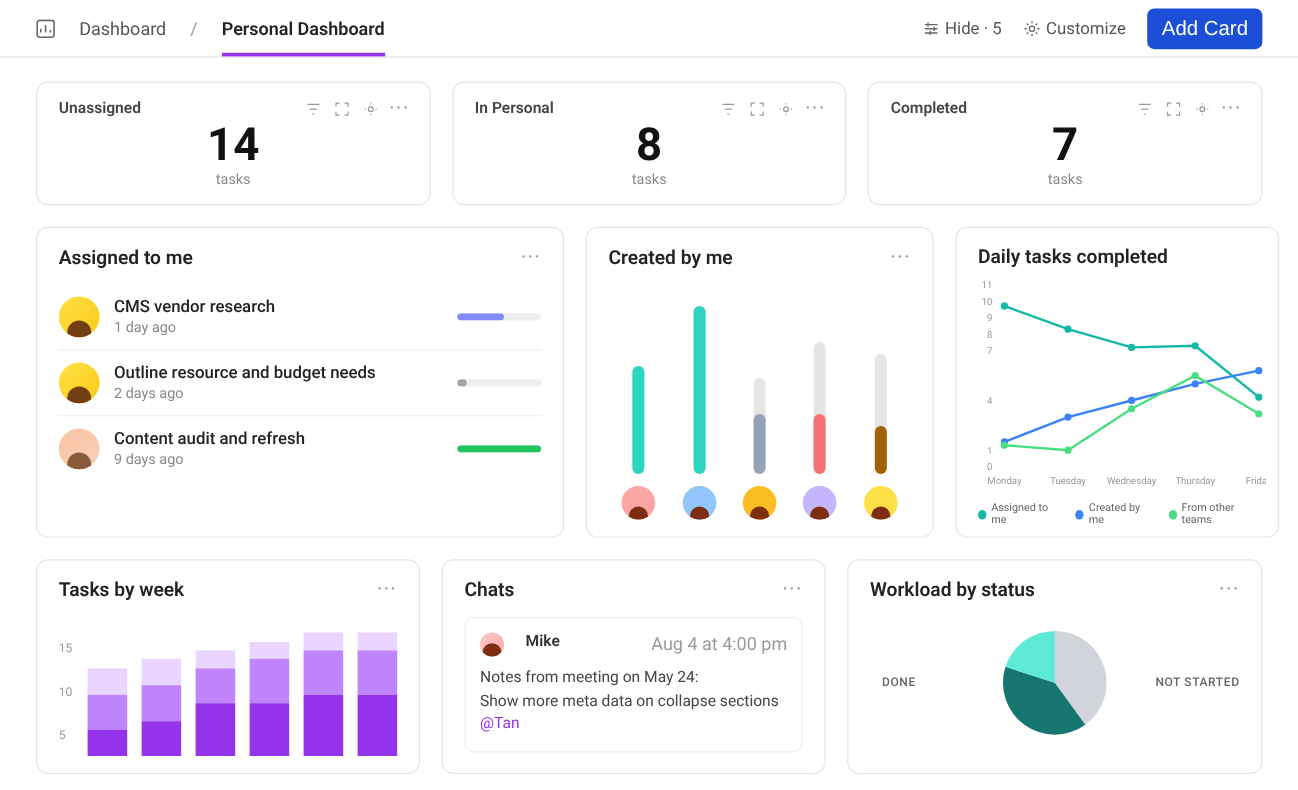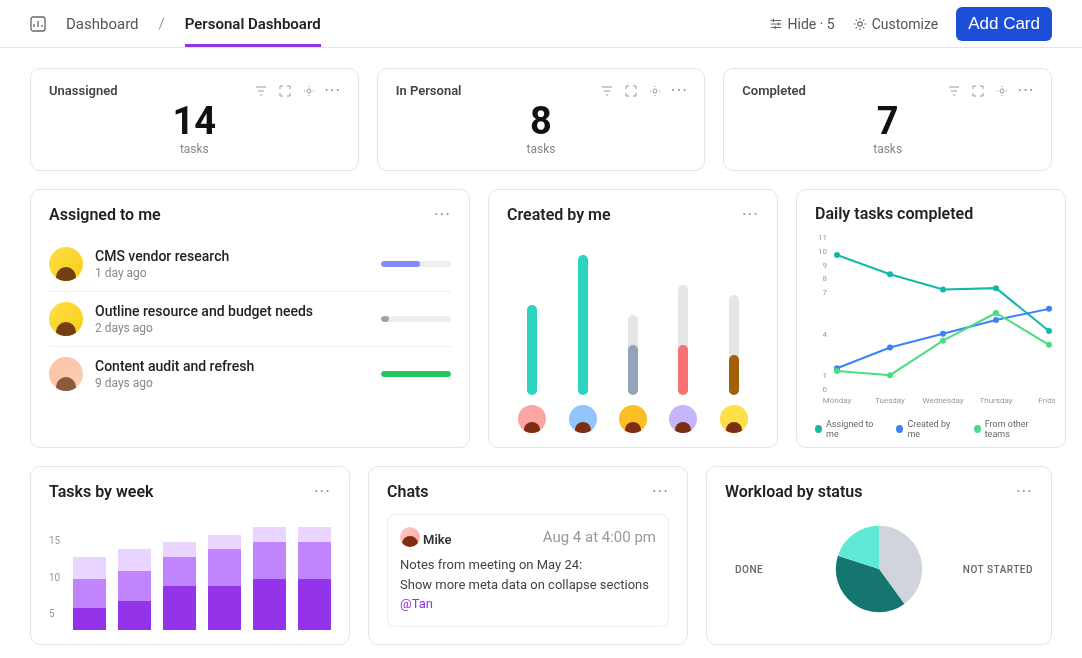--- a/index.html
+++ b/index.html
@@ -50,21 +50,21 @@
 .line-chart { margin-top: 8px; position:relative; }
 .row3 { margin-top: 18px; display: grid; grid-template-columns: 320px 320px 1fr; gap: 18px; }
 .tasks-week-card { }
 .bar-chart { display:flex; align-items:flex-end; gap:12px; height:110px; margin-top:18px; position:relative; padding-left:24px; }
 .bar-chart .ylabel { position:absolute; left:0; font-size:10px; color:#999;margin-top:20px; }
 .stacked-bar { width:38px; display:flex; flex-direction:column-reverse; }
 .stacked-bar div { width:100%; }
 .chats-card { }
 .chat-msg { border:1px solid #eee; border-radius:8px; padding:12px; margin-top:12px; }
 .chat-header { display:flex; align-items:center; justify-content:space-between; margin-bottom:8px; }
-.chat-user { display:flex; align-items:flex-end; gap:3px; font-size:13px; font-weight:600; }
+.chat-user { display:flex; align-items:flex-start; gap:18px; font-size:13px; font-weight:600; }
 .chat-time { font-size:15px; color:#999; }
 .chat-body { font-size:13px; color:#444; line-height:1.5; }
 .chat-body .mention { color:#9333ea; }
 .workload-card { position:relative; }
 .pie-wrap { display:flex; align-items:center; justify-content:center; margin-top:12px; position:relative; }
 .pie-label { position:absolute; font-size:10px; color:#666; font-weight:500; letter-spacing:0.5px; }
 .more-icon { font-size:18px; letter-spacing:1px; color:#999; cursor:pointer; }
 .legend { display:flex; gap:16px; justify-content:center; font-size:9px; color:#666; margin-top:4px; }
 .legend span { display:flex; align-items:center; gap:4px; }
 .legend i { width:8px; height:8px; border-radius:50%; display:inline-block; }

